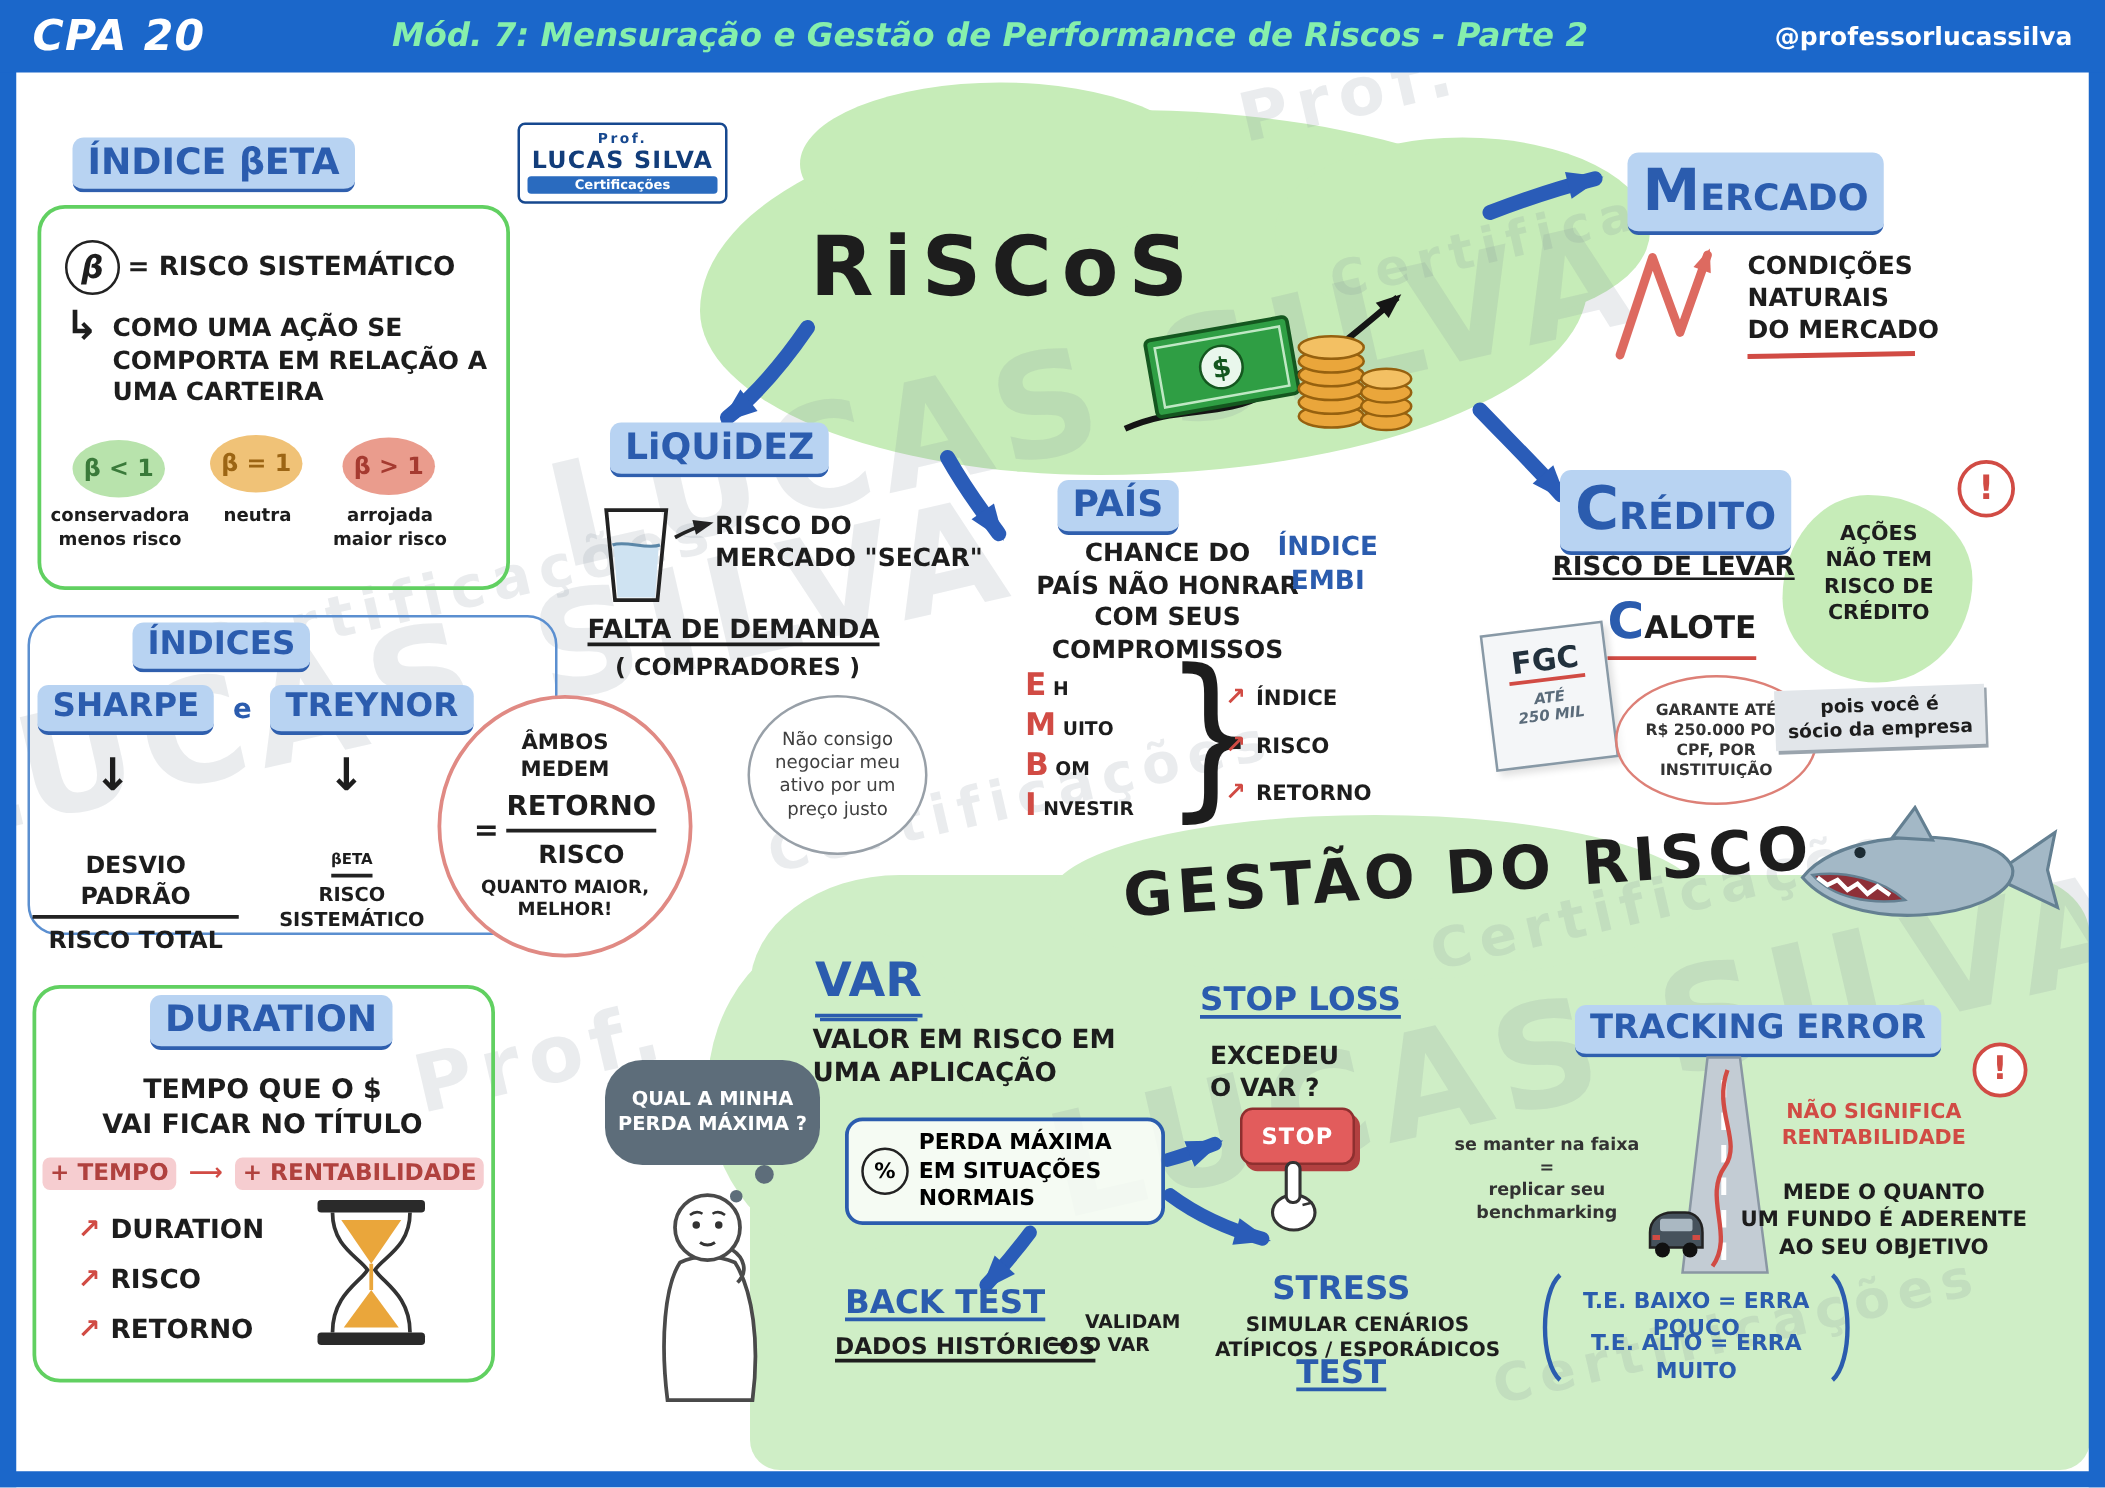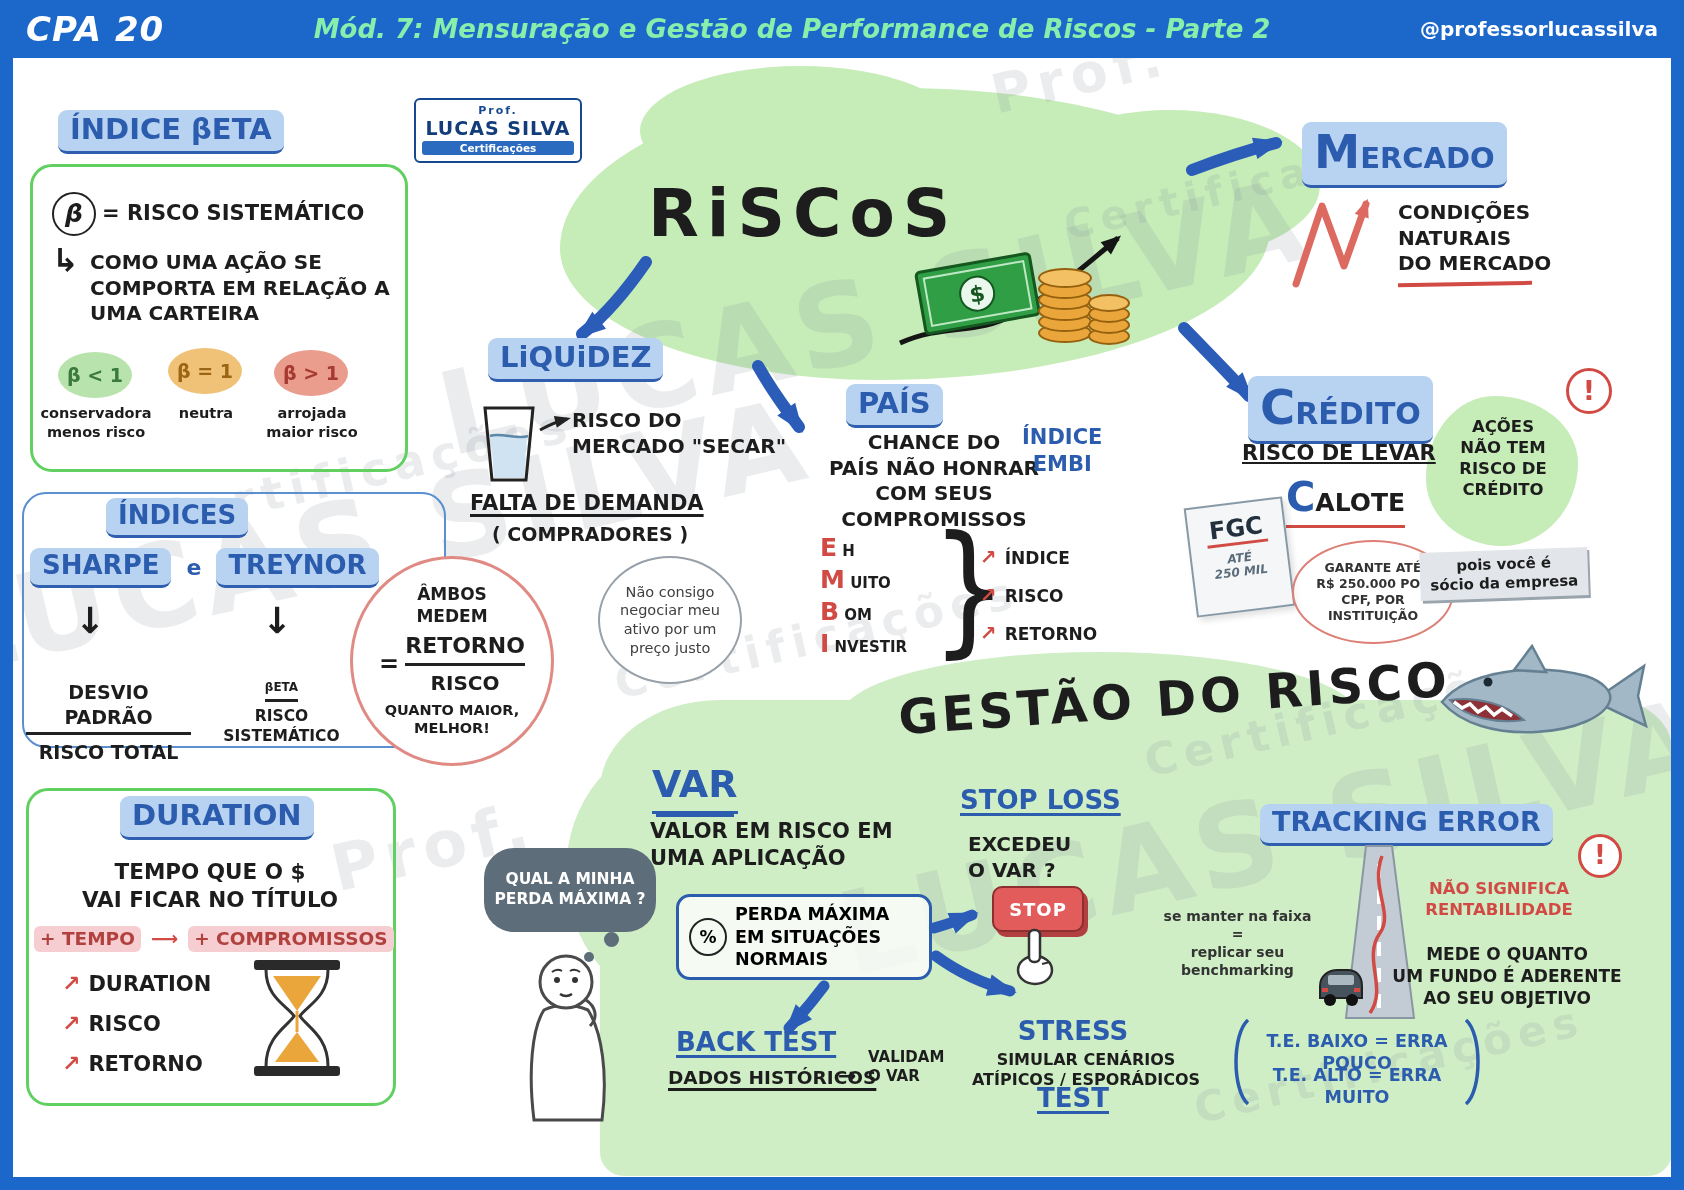--- a/index.html
+++ b/index.html
@@ -232,21 +232,21 @@
 
   <div class="t" data-name="gestao-title" style="left:898px;top:668px;font-size:48px;font-weight:800;letter-spacing:4px;transform:rotate(-4deg);">GESTÃO DO RISCO</div>
 
   <div class="draw" data-name="duration-box" style="left:26px;top:788px;width:364px;height:312px;border:3.5px solid #61d061;border-radius:22px;"></div>
   <div class="t pill" data-name="duration-title" style="left:120px;top:796px;font-size:29px;">DURATION</div>
   <div class="t ctr" data-name="duration-desc" style="left:64px;top:858px;width:292px;font-size:21.5px;">TEMPO QUE O  $
 VAI FICAR NO TÍTULO</div>
   <div class="t" data-name="duration-sensibilidade" style="left:34px;top:926px;display:flex;gap:10px;align-items:baseline;">
     <span style="font-size:18.5px;color:#b0413e;background:#f6cdd0;border-radius:6px;padding:1px 6px;" data-name="mais-tempo">+ TEMPO</span>
     <span class="red" style="font-size:19px;" data-name="long-arrow-icon">⟶</span>
-    <span style="font-size:18.5px;color:#b0413e;background:#f6cdd0;border-radius:6px;padding:1px 6px;" data-name="mais-sensibilidade">+ COMPROMISSOS</span>
+    <span style="font-size:18.5px;color:#b0413e;background:#f6cdd0;border-radius:6px;padding:1px 6px;" data-name="mais-sensibilidade">+ RENTABILIDADE</span>
   </div>
   <div class="t upsrow" data-name="duration-up-duration" style="left:62px;top:970px;"><span class="red" style="font-size:22px;" data-name="up-arrow-icon">↗</span><span style="font-size:21px;" data-name="duration-up-label">DURATION</span></div>
   <div class="t upsrow" data-name="duration-up-risco" style="left:62px;top:1010px;"><span class="red" style="font-size:22px;" data-name="up-arrow-icon">↗</span><span style="font-size:21px;" data-name="duration-up-label">RISCO</span></div>
   <div class="t upsrow" data-name="duration-up-retorno" style="left:62px;top:1050px;"><span class="red" style="font-size:22px;" data-name="up-arrow-icon">↗</span><span style="font-size:21px;" data-name="duration-up-label">RETORNO</span></div>
   <svg class="draw" data-name="hourglass-icon" style="left:246px;top:956px;" width="102" height="124" viewBox="0 0 102 124">
     <rect x="8" y="4" width="86" height="10" rx="3" fill="#2a2a2a"></rect>
     <rect x="8" y="110" width="86" height="10" rx="3" fill="#2a2a2a"></rect>
     <polygon points="27,20 75,20 51,55" fill="#eaa63b"></polygon>
     <polygon points="29,106 73,106 51,76" fill="#eaa63b"></polygon>
     <line x1="51" y1="55" x2="51" y2="76" stroke="#eaa63b" stroke-width="3"></line>

